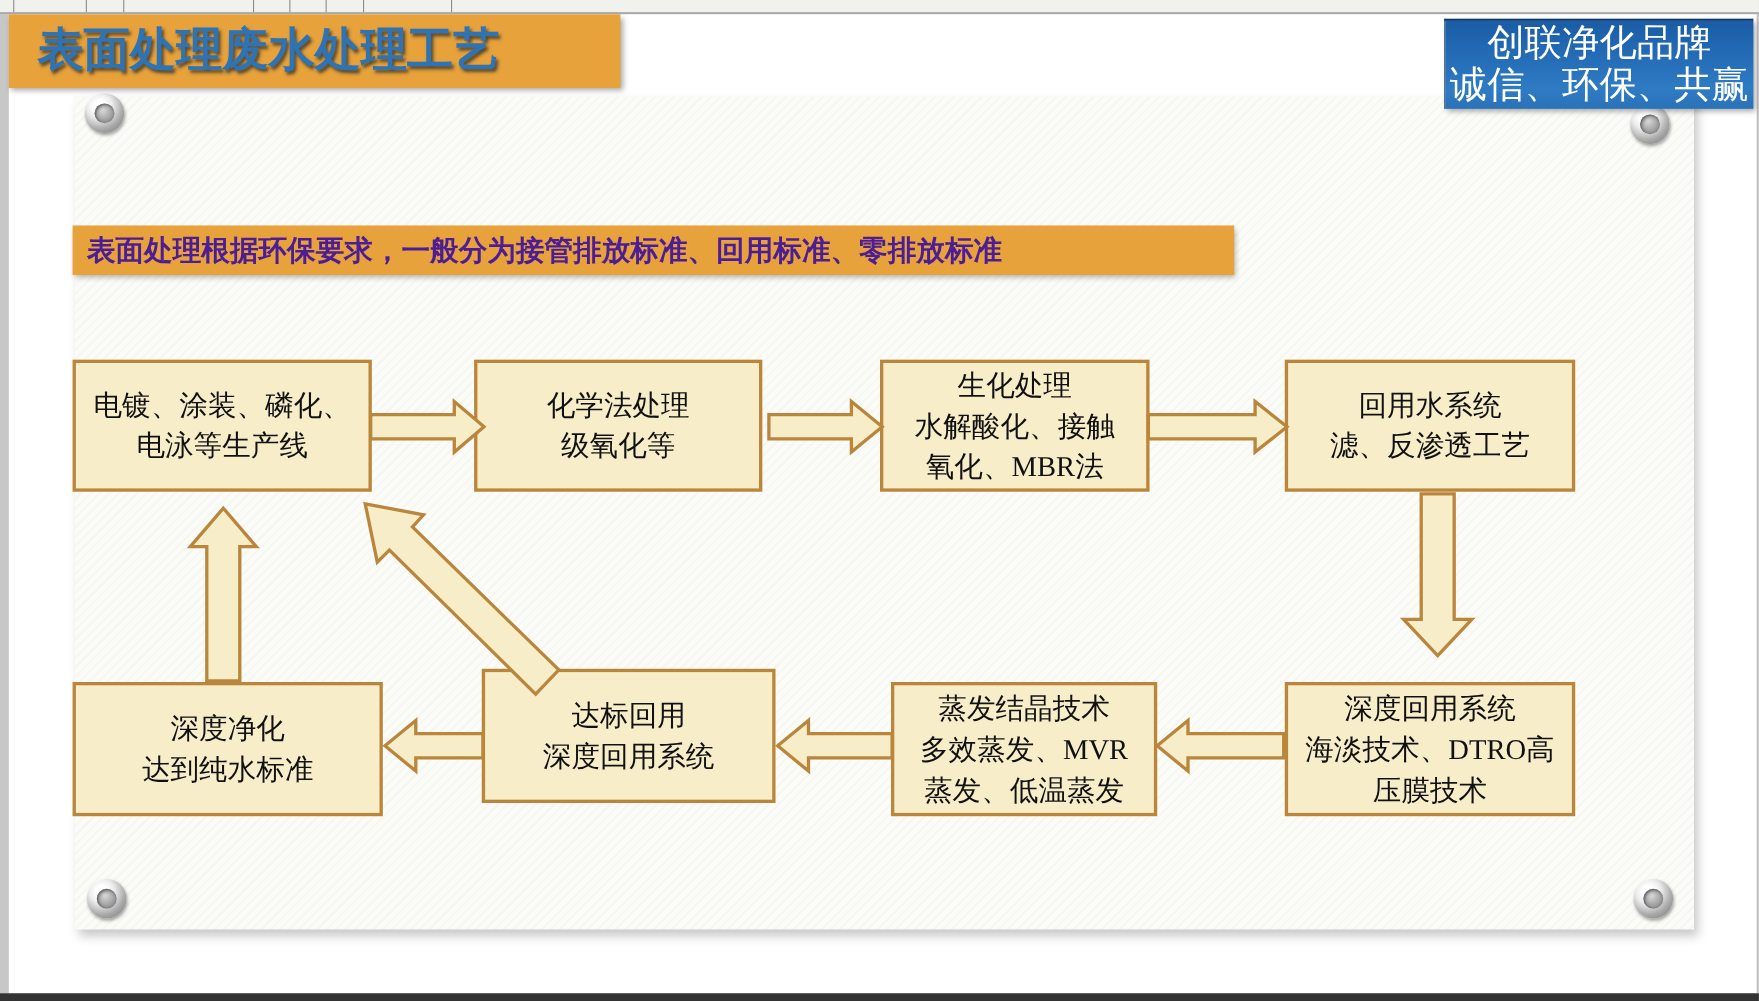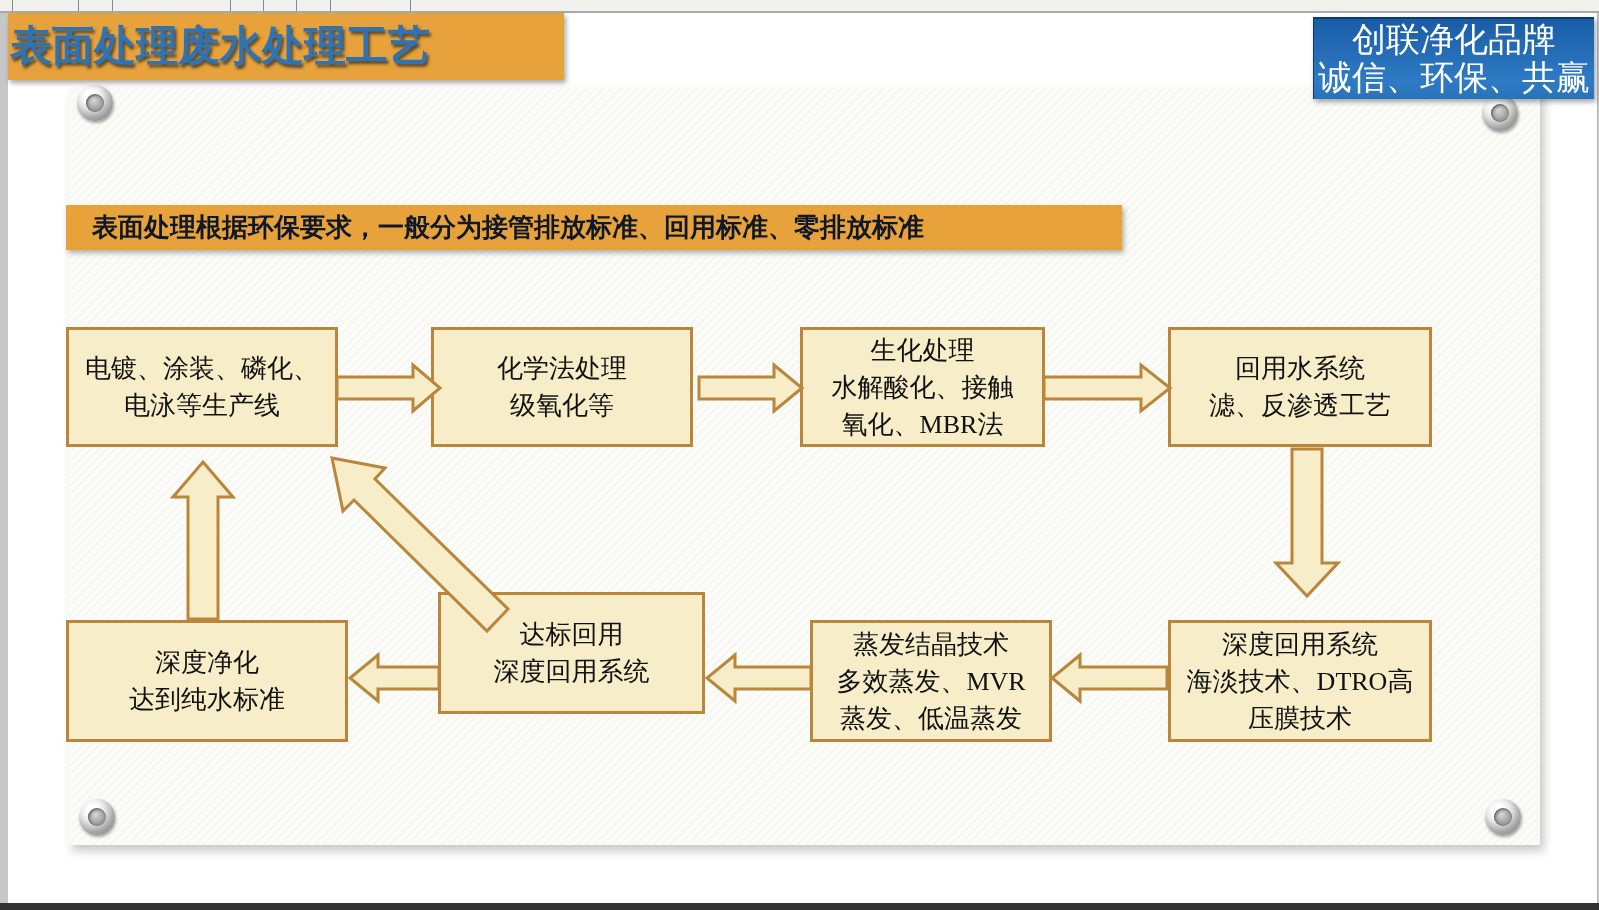--- a/index.html
+++ b/index.html
@@ -22,36 +22,36 @@
   .grommet{position:absolute;width:36px;height:36px;border-radius:50%;
     background:radial-gradient(circle at 38% 32%, #ffffff 0 16%, #ececec 34%, #a8a8a8 64%, #707070 100%);
     box-shadow:1px 2px 3px rgba(0,0,0,0.35);}
   .grommet::after{content:"";position:absolute;left:9px;top:9px;width:18px;height:18px;border-radius:50%;
     background:radial-gradient(circle at 42% 36%, #d8d8d8, #8f8f8f 75%);
     box-shadow:inset 1px 1px 3px rgba(0,0,0,0.55);}
 
   
   .title-bar{position:absolute;left:8px;top:13px;width:556px;height:67px;background:var(--banner-orange,#E7A23B);
     box-shadow:2px 3px 5px rgba(0,0,0,0.35);}
-  .title-bar .t{display:block;padding-left:2px;line-height:66px;font-size:42px;font-weight:bold;
+  .title-bar .t{display:block;padding-left:26px;line-height:66px;font-size:42px;font-weight:bold;
     color:var(--title-text-blue,#2E74B5);text-shadow:2px 3px 3px rgba(40,40,40,0.75);white-space:nowrap;}
 
   
   .brand-box{position:absolute;left:1313px;top:17px;width:280px;height:80px;
     background:linear-gradient(180deg,var(--brand-blue-top,#1A5CA6) 0%,var(--brand-blue-bottom,#2E7BC4) 78%,#2a72b8 100%);
     border-top:2px solid #0d3a6e;border-left:1px solid #0d3a6e;
     box-shadow:2px 3px 5px rgba(0,0,0,0.35);
     display:flex;flex-direction:column;justify-content:center;text-align:center;}
   .brand-box span{display:block;color:var(--brand-text,#ffffff);font-size:34px;line-height:38px;white-space:nowrap;}
 
   
   .subtitle-bar{position:absolute;left:66px;top:205px;width:1056px;height:45px;background:var(--banner-orange,#E7A23B);
     box-shadow:2px 3px 5px rgba(0,0,0,0.3);}
-  .subtitle-bar .t{display:block;padding-left:26px;line-height:45px;font-size:26px;font-weight:600;
-    font-family:"Liberation Sans","DejaVu Sans",sans-serif;color:#0f172a;white-space:nowrap;}
+  .subtitle-bar .t{display:block;padding-left:13px;line-height:45px;font-size:26px;font-weight:600;
+    font-family:"Liberation Sans","DejaVu Sans",sans-serif;color:#4c1d95;white-space:nowrap;}
 
   
   .fbox{position:absolute;box-sizing:border-box;background:var(--box-fill,#F7EDC9);
     border:3px solid var(--box-border,#B9863B);
     display:flex;flex-direction:column;justify-content:center;align-items:center;
     text-align:center;color:var(--body-text,#111111);font-size:26px;line-height:37px;}
   .fbox span{display:block;white-space:nowrap;}
 
   
   svg.arrows{position:absolute;left:0;top:0;width:1599px;height:910px;pointer-events:none;}
@@ -116,21 +116,21 @@
   <div class="fbox" style="left:1168px;top:620px;width:264px;height:122px">
     <span>深度回用系统</span>
     <span>海淡技术、DTRO高</span>
     <span>压膜技术</span>
   </div>
   <div class="fbox" style="left:810px;top:620px;width:242px;height:122px">
     <span>蒸发结晶技术</span>
     <span>多效蒸发、MVR</span>
     <span>蒸发、低温蒸发</span>
   </div>
-  <div class="fbox" style="left:438px;top:592px;width:267px;height:122px">
+  <div class="fbox" style="left:438px;top:608px;width:267px;height:122px">
     <span>达标回用</span>
     <span>深度回用系统</span>
   </div>
   <div class="fbox" style="left:66px;top:620px;width:282px;height:122px">
     <span>深度净化</span>
     <span>达到纯水标准</span>
   </div>
 
   <svg class="arrows" viewBox="0 0 1599 910">
     <polygon points="337,377 413,377 413,365 440,388 413,411 413,399 337,399"></polygon>

